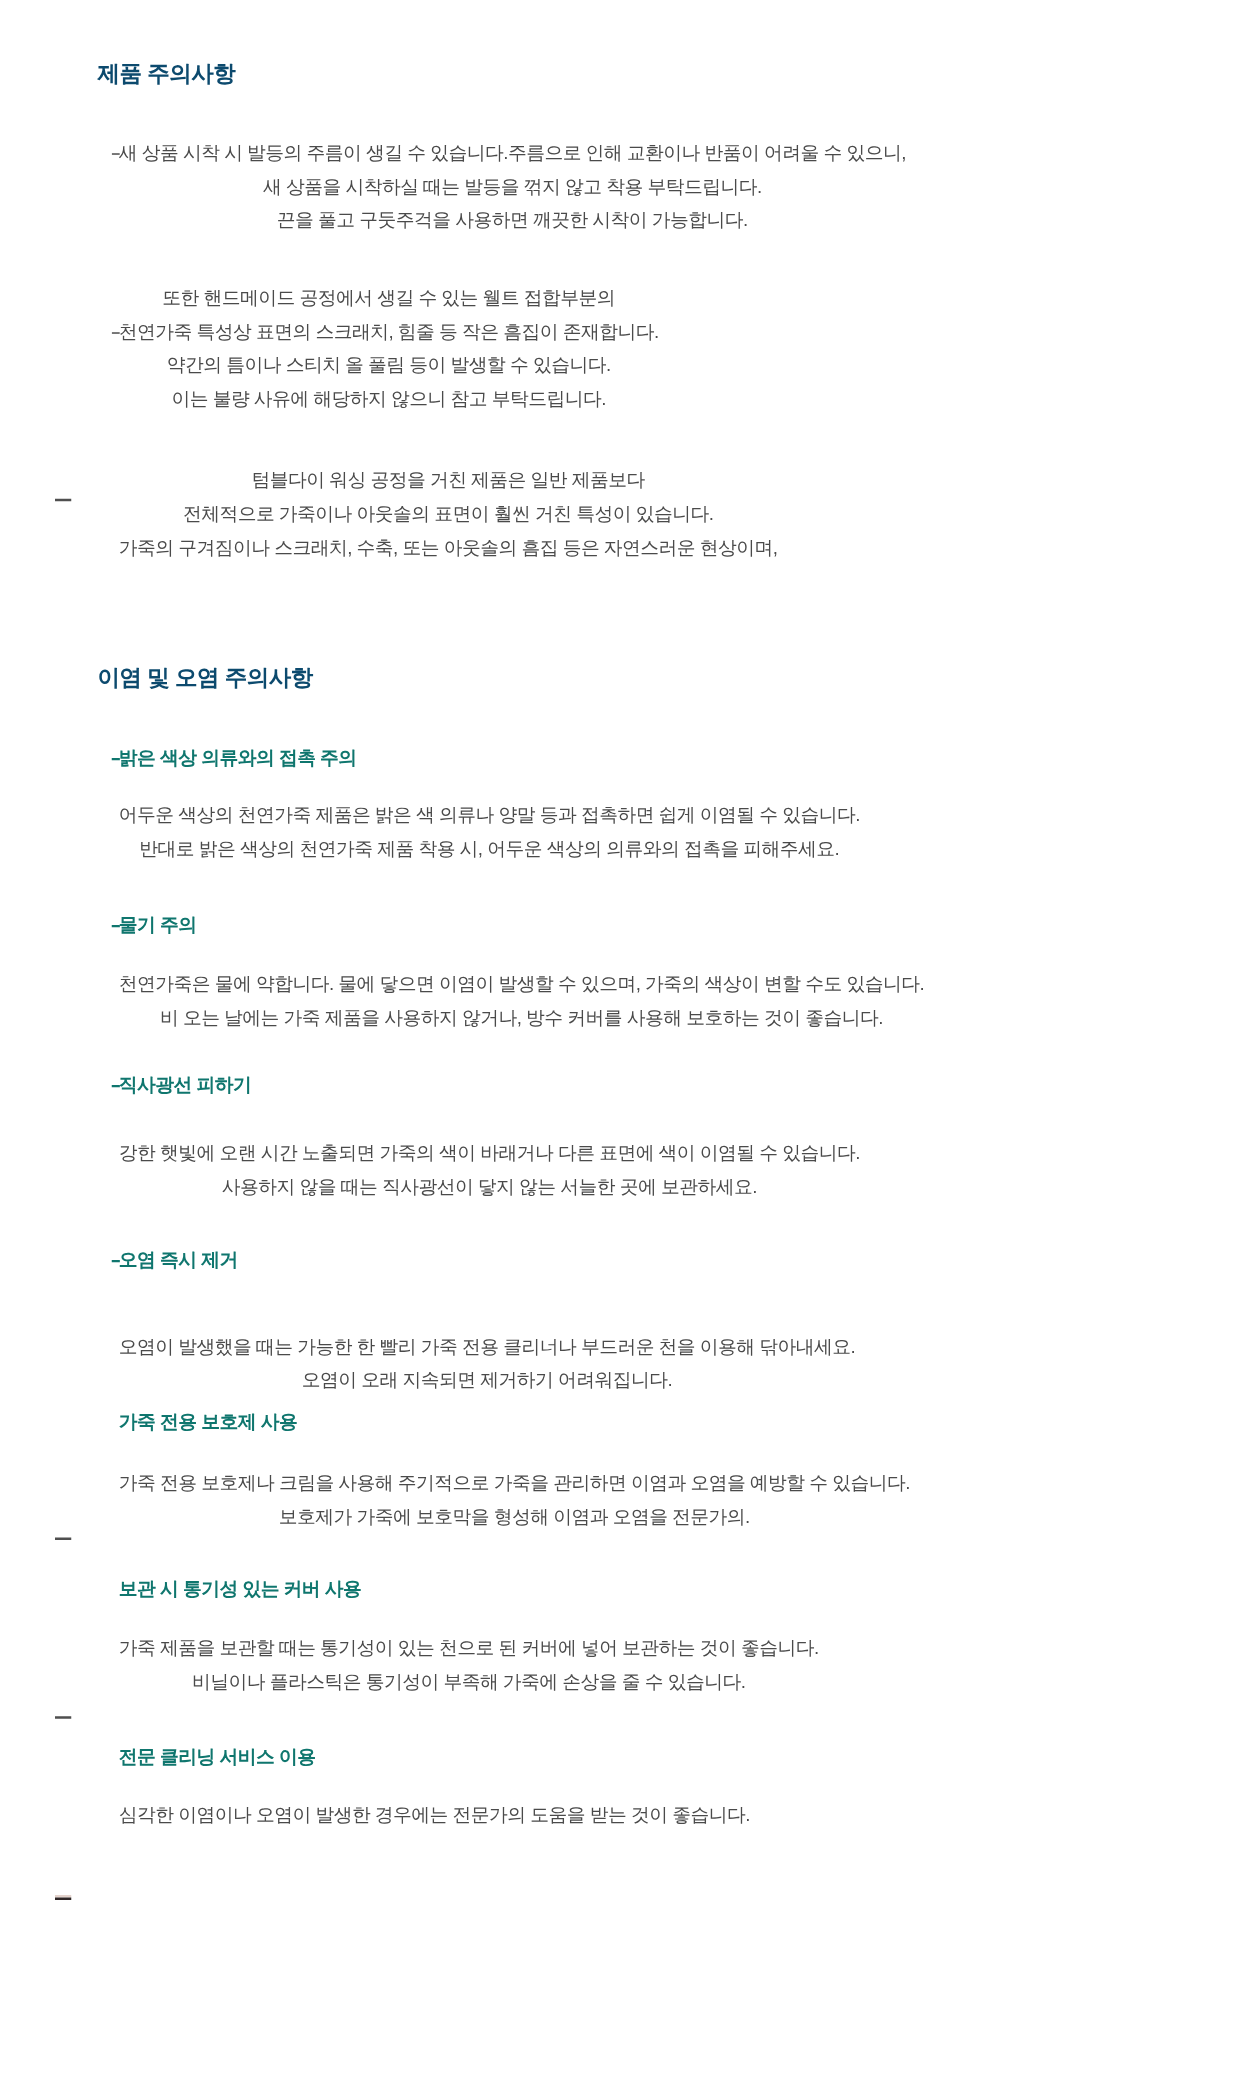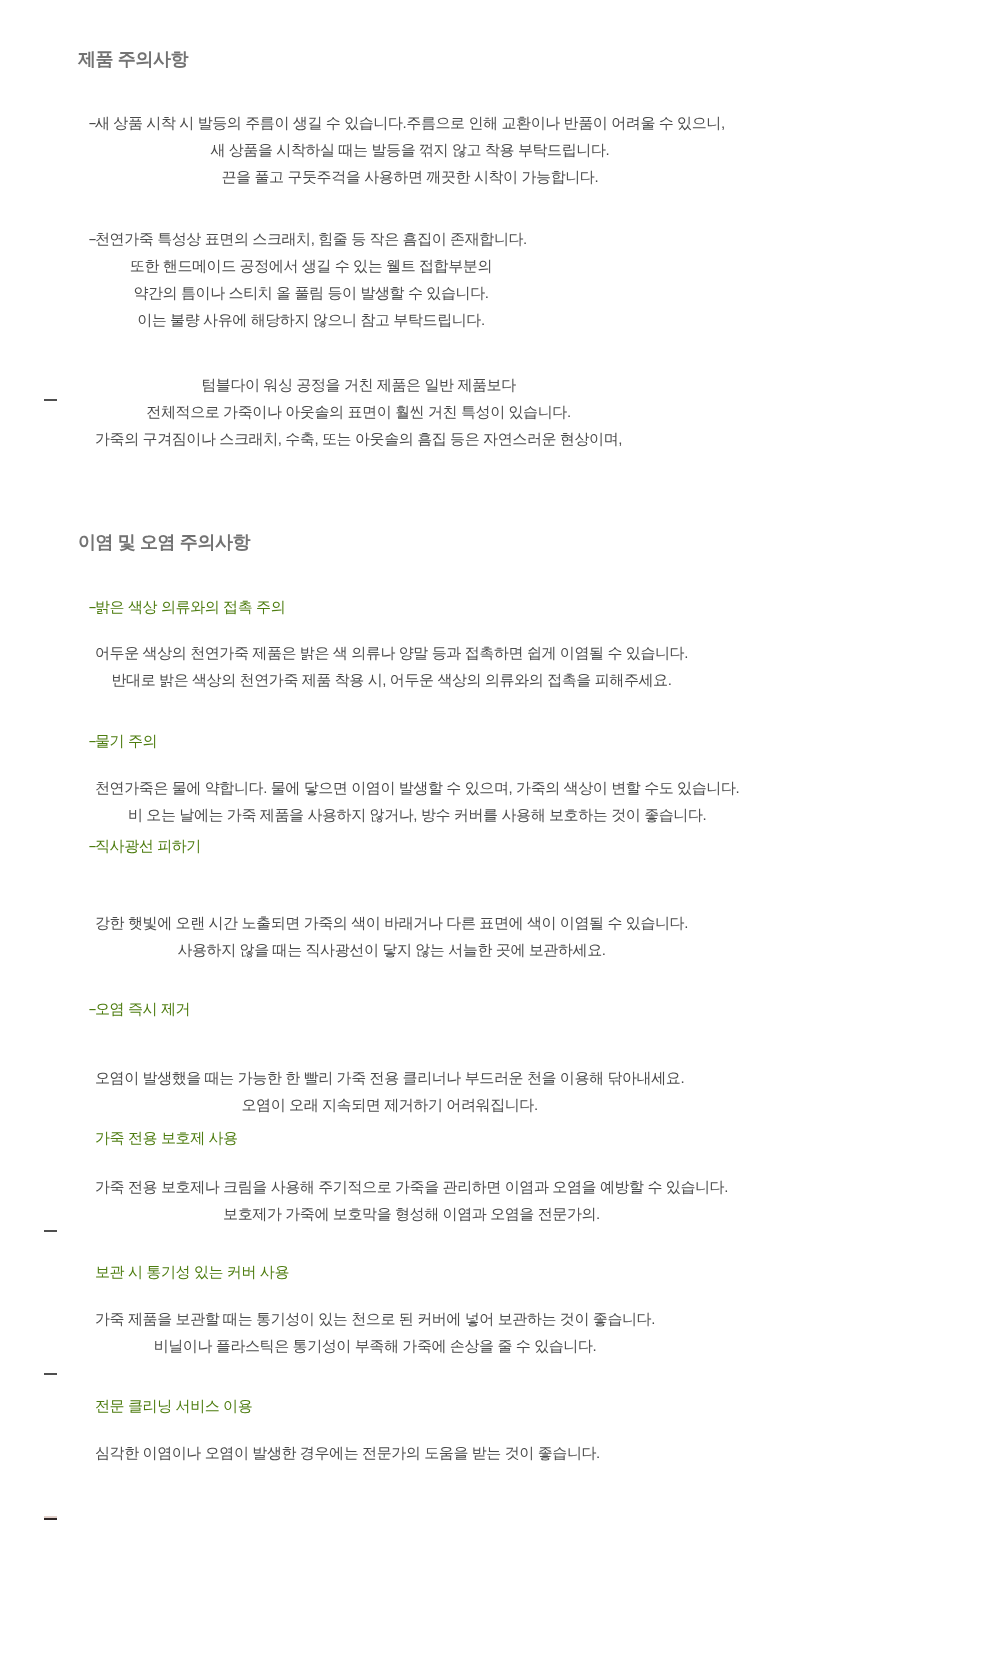--- a/index.html
+++ b/index.html
@@ -9,41 +9,41 @@
     position:relative;
     overflow:hidden;
     font-family:"Liberation Sans","DejaVu Sans",sans-serif;
     color:#4a4a4a;
   }
   .abs{position:absolute;}
   .sec-title{
     left:78px;
     font-size:18px;
     font-weight:700;
-    color:#737373;
+    color:#0c4a6e;
     letter-spacing:-0.4px;
     white-space:nowrap;
   }
   .para{
     left:77px;
     font-size:15px;
     line-height:27px;
     letter-spacing:-0.4px;
     color:#4a4a4a;
     white-space:nowrap;
   }
   .line{display:block;text-align:center;}
   .marker{
     display:inline-block;
     width:18px;
     transform:scaleX(1.7);
     transform-origin:0 50%;
   }
   .indent{padding-left:18px;}
-  .subhead{font-weight:400;color:#4d7c0f;}
+  .subhead{font-weight:700;color:#0f766e;}
   .stray{
     left:44px;
     width:13px;height:2px;
     background:#4f4f4f;
   }
   .stray.tinted{
     background:#2e2626;
     box-shadow:0 -2px 0 #e3d2cc;
   }
 </style>
@@ -52,22 +52,22 @@
 
 <div class="sec-title abs" style="top:47px">제품 주의사항</div>
 
 <div class="para abs" style="top:109px">
   <div class="line"><span class="marker">-</span><span>새 상품 시착 시 발등의 주름이 생길 수 있습니다.주름으로 인해 교환이나 반품이 어려울 수 있으니,</span></div>
   <div class="line indent">새 상품을 시착하실 때는 발등을 꺾지 않고 착용 부탁드립니다.</div>
   <div class="line indent">끈을 풀고 구둣주걱을 사용하면 깨끗한 시착이 가능합니다.</div>
 </div>
 
 <div class="para abs" style="top:225px">
+  <div class="line indent">또한 핸드메이드 공정에서 생길 수 있는 웰트 접합부분의</div>
   <div class="line"><span class="marker">-</span><span>천연가죽 특성상 표면의 스크래치, 힘줄 등 작은 흠집이 존재합니다.</span></div>
-  <div class="line indent">또한 핸드메이드 공정에서 생길 수 있는 웰트 접합부분의</div>
   <div class="line indent">약간의 틈이나 스티치 올 풀림 등이 발생할 수 있습니다.</div>
   <div class="line indent">이는 불량 사유에 해당하지 않으니 참고 부탁드립니다.</div>
 </div>
 
 <div class="para abs" style="top:371px">
   <div class="line indent">텀블다이 워싱 공정을 거친 제품은 일반 제품보다</div>
   <div class="line indent">전체적으로 가죽이나 아웃솔의 표면이 훨씬 거친 특성이 있습니다.</div>
   <div class="line indent">가죽의 구겨짐이나 스크래치, 수축, 또는 아웃솔의 흠집 등은 자연스러운 현상이며,</div>
 </div>
 
@@ -84,21 +84,21 @@
 </div>
 
 <div class="para abs" style="top:727px">
   <div class="line subhead"><span class="marker">-</span><span>물기 주의</span></div>
 </div>
 <div class="para abs" style="top:774px">
   <div class="line indent">천연가죽은 물에 약합니다. 물에 닿으면 이염이 발생할 수 있으며, 가죽의 색상이 변할 수도 있습니다.</div>
   <div class="line indent">비 오는 날에는 가죽 제품을 사용하지 않거나, 방수 커버를 사용해 보호하는 것이 좋습니다.</div>
 </div>
 
-<div class="para abs" style="top:832px">
+<div class="para abs" style="top:855px">
   <div class="line subhead"><span class="marker">-</span><span>직사광선 피하기</span></div>
 </div>
 <div class="para abs" style="top:909px">
   <div class="line indent">강한 햇빛에 오랜 시간 노출되면 가죽의 색이 바래거나 다른 표면에 색이 이염될 수 있습니다.</div>
   <div class="line indent">사용하지 않을 때는 직사광선이 닿지 않는 서늘한 곳에 보관하세요.</div>
 </div>
 
 <div class="para abs" style="top:995px">
   <div class="line subhead"><span class="marker">-</span><span>오염 즉시 제거</span></div>
 </div>

